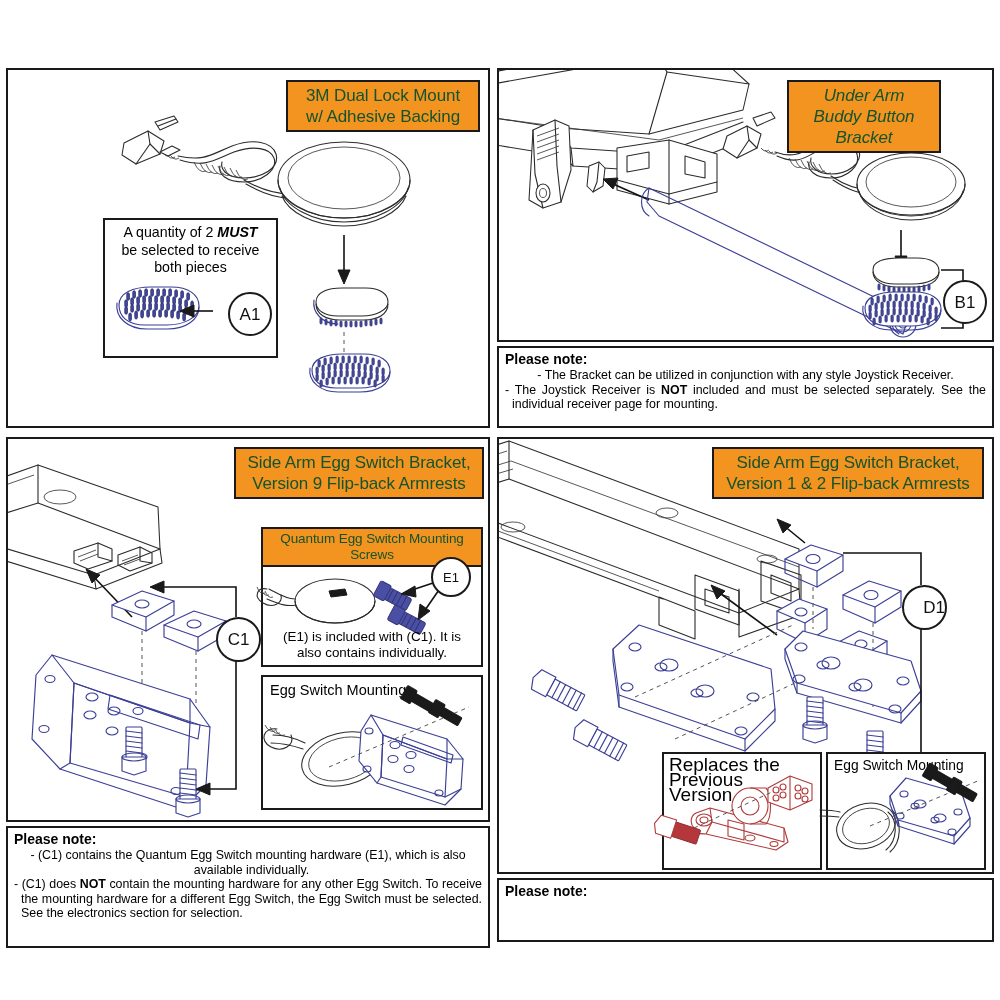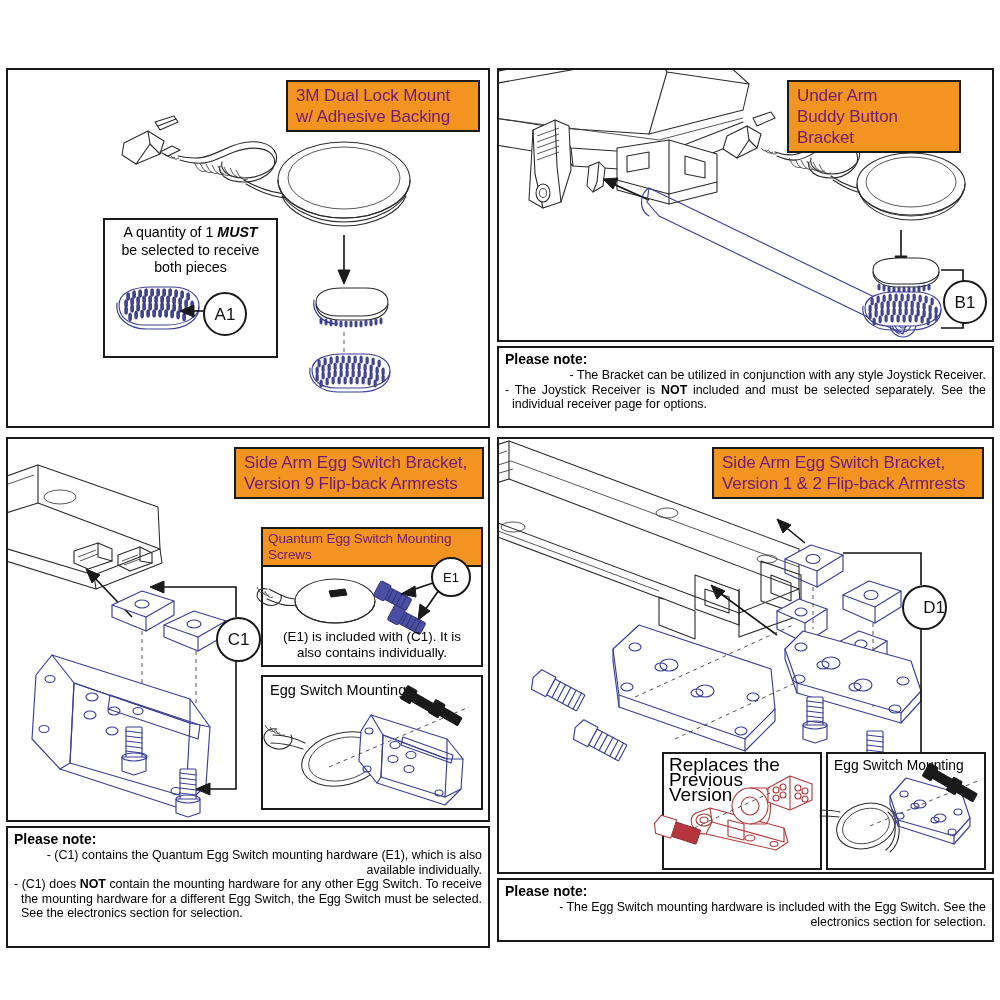--- a/index.html
+++ b/index.html
@@ -6,34 +6,34 @@
   body{width:1000px;height:1000px;font-family:"Liberation Sans",sans-serif;color:#000;}
   .page{position:relative;width:1000px;height:1000px;overflow:hidden;background:#fff;}
 
   
   .panel{position:absolute;border:2px solid #1a1a1a;background:#fff;box-sizing:border-box;}
   .panel-inner{position:absolute;inset:0;overflow:hidden;}
 
   
   .tag{
     position:absolute;background:#F2941F;border:2px solid #1a1a1a;
-    box-sizing:border-box;text-align:left;color:#701a75;
+    box-sizing:border-box;text-align:center;color:#14532d;
     font-size:17px;line-height:21px;font-weight:400;
     padding:3px 8px;letter-spacing:-0.1px;
   }
   .tag.small{font-size:13.5px;line-height:16px;padding:2px 5px;}
 
   
   .note{
     position:absolute;border:2px solid #1a1a1a;background:#fff;box-sizing:border-box;
     padding:3px 6px 4px 6px;font-size:12.4px;line-height:14.6px;
   }
   .note .note-title{font-weight:bold;font-size:14px;line-height:17px;display:block;margin-bottom:0px;}
   .note .bullet{display:block;text-indent:-7px;padding-left:7px;text-align:justify;}
-  .note .bullet.nojust{text-align:right;}
+  .note .bullet.nojust{text-align:center;}
   .note b{font-weight:bold;}
 
   
   .subbox{position:absolute;border:2px solid #1a1a1a;background:#fff;box-sizing:border-box;}
   .subbox-title{position:absolute;font-size:14.5px;line-height:17px;}
   .subcaption{position:absolute;font-size:13.4px;line-height:15.6px;text-align:center;}
 
   .mustbox-text{
     position:absolute;text-align:center;font-size:14.2px;line-height:17.5px;
   }
@@ -191,21 +191,21 @@
       </svg>
     </div>
 
     <div class="tag" style="left:278px;top:10px;width:194px;">
       <div>3M Dual Lock Mount</div>
       <div>w/ Adhesive Backing</div>
     </div>
 
     <div class="subbox" style="left:95px;top:148px;width:175px;height:140px;"></div>
     <div class="mustbox-text" style="left:99px;top:154px;width:167px;">
-      <span>A quantity of 1 </span><i>MUST</i><br>
+      <span>A quantity of 2 </span><i>MUST</i><br>
       <span>be selected to receive</span><br>
       <span>both pieces</span>
     </div>
 
     <div class="panel-inner" style="pointer-events:none;">
       <svg width="480" height="356" viewBox="0 0 480 356">
         <g transform="translate(105,215)">
           <path class="blue-f" d="M6 20 C 6 8, 20 2, 38 2 L 58 2 C 76 2, 86 10, 86 21 C 86 32, 72 40, 54 40 L 32 40 C 14 40, 6 31, 6 20 Z"></path>
           <g class="blue-solid">
             <use href="#fz1" x="-2" y="2"></use>
@@ -255,21 +255,21 @@
             <rect x="64" y="27" width="2.2" height="7" rx="1.1"></rect>
               <rect x="70" y="29" width="2.2" height="7" rx="1.1"></rect>
           </g>
           <path class="blue" d="M4 18 C 2 32, 14 44, 34 44 L 54 44 C 74 44, 86 34, 86 22"></path>
         </g>
 
         <line class="lead" x1="205" y1="241" x2="180" y2="241"></line>
         <polygon class="blk" points="172,241 186,235 186,247"></polygon>
       </svg>
     </div>
-    <div class="bubble" style="left:195px;top:222px;width:40px;height:40px;">
+    <div class="bubble" style="left:220px;top:222px;width:40px;height:40px;">
       <span>A1</span>
     </div>
   </div>
 
   <div class="panel" style="left:497px;top:68px;width:497px;height:274px;">
     <div class="panel-inner">
       <svg width="493" height="270" viewBox="0 0 493 270">
 
         <path class="wht" d="M-40 8 L 150 -26 L 228 -6 L 250 14 L 244 40 L 150 64 L 60 58 L -30 44 Z"></path>
         <path class="ink" d="M150 -26 L 168 2 L 250 14"></path>
@@ -415,34 +415,34 @@
               <rect x="70" y="26" width="2.2" height="7" rx="1.1"></rect>
           </g>
           <path class="blue" d="M6 14 C 4 27, 16 38, 34 38 L 54 38 C 72 38, 84 30, 84 18"></path>
         </g>
 
         <path class="lead" d="M442 200 L 464 200 L 464 216" fill="none"></path>
         <path class="lead" d="M442 258 L 464 258 L 464 244" fill="none"></path>
       </svg>
     </div>
 
-    <div class="tag" style="left:288px;top:10px;width:174px;">
+    <div class="tag" style="left:288px;top:10px;width:154px;font-style:italic;">
       <div>Under Arm</div>
       <div>Buddy Button Bracket</div>
     </div>
 
     <div class="bubble" style="left:444px;top:210px;width:40px;height:40px;">
       <span>B1</span>
     </div>
   </div>
 
   <div class="note" style="left:497px;top:346px;width:497px;height:82px;">
     <span class="note-title">Please note:</span>
     <span class="bullet nojust">- The Bracket can be utilized in conjunction with any style Joystick Receiver.</span>
-    <span class="bullet"><span>- The Joystick Receiver is </span><b>NOT</b><span> included and must be selected separately. See the individual receiver page for options.</span></span>
+    <span class="bullet"><span>- The Joystick Receiver is </span><b>NOT</b><span> included and must be selected separately. See the individual receiver page for mounting.</span></span>
   </div>
 
   <div class="panel" style="left:6px;top:437px;width:484px;height:385px;">
     <div class="panel-inner">
       <svg width="480" height="381" viewBox="0 0 480 381">
 
         <path class="wht" d="M-60 58 L 30 26 L 150 68 L 152 110 L 86 136 L -60 92 Z"></path>
         <path class="ink" d="M30 26 L 30 64 L 152 110"></path>
         <path class="ink" d="M30 64 L -60 92"></path>
         <path class="ink-thin" d="M-60 66 L 26 36"></path>
@@ -886,16 +886,15 @@
         <g transform="translate(132,30) rotate(30)">
           <rect class="blk" x="0" y="0" width="20" height="9" rx="1"></rect>
           <rect class="blk" x="-9" y="-3" width="10" height="15" rx="1"></rect>
         </g>
       </svg>
     </div>
   </div>
 
   <div class="note" style="left:497px;top:878px;width:497px;height:64px;">
     <span class="note-title">Please note:</span>
-    <span class="bullet nojust">- The Egg Switch mounting hardware is included with the Egg Switch. See the electronics section for selection.</span>
   </div>
 
 </div>
 
 </body></html>

